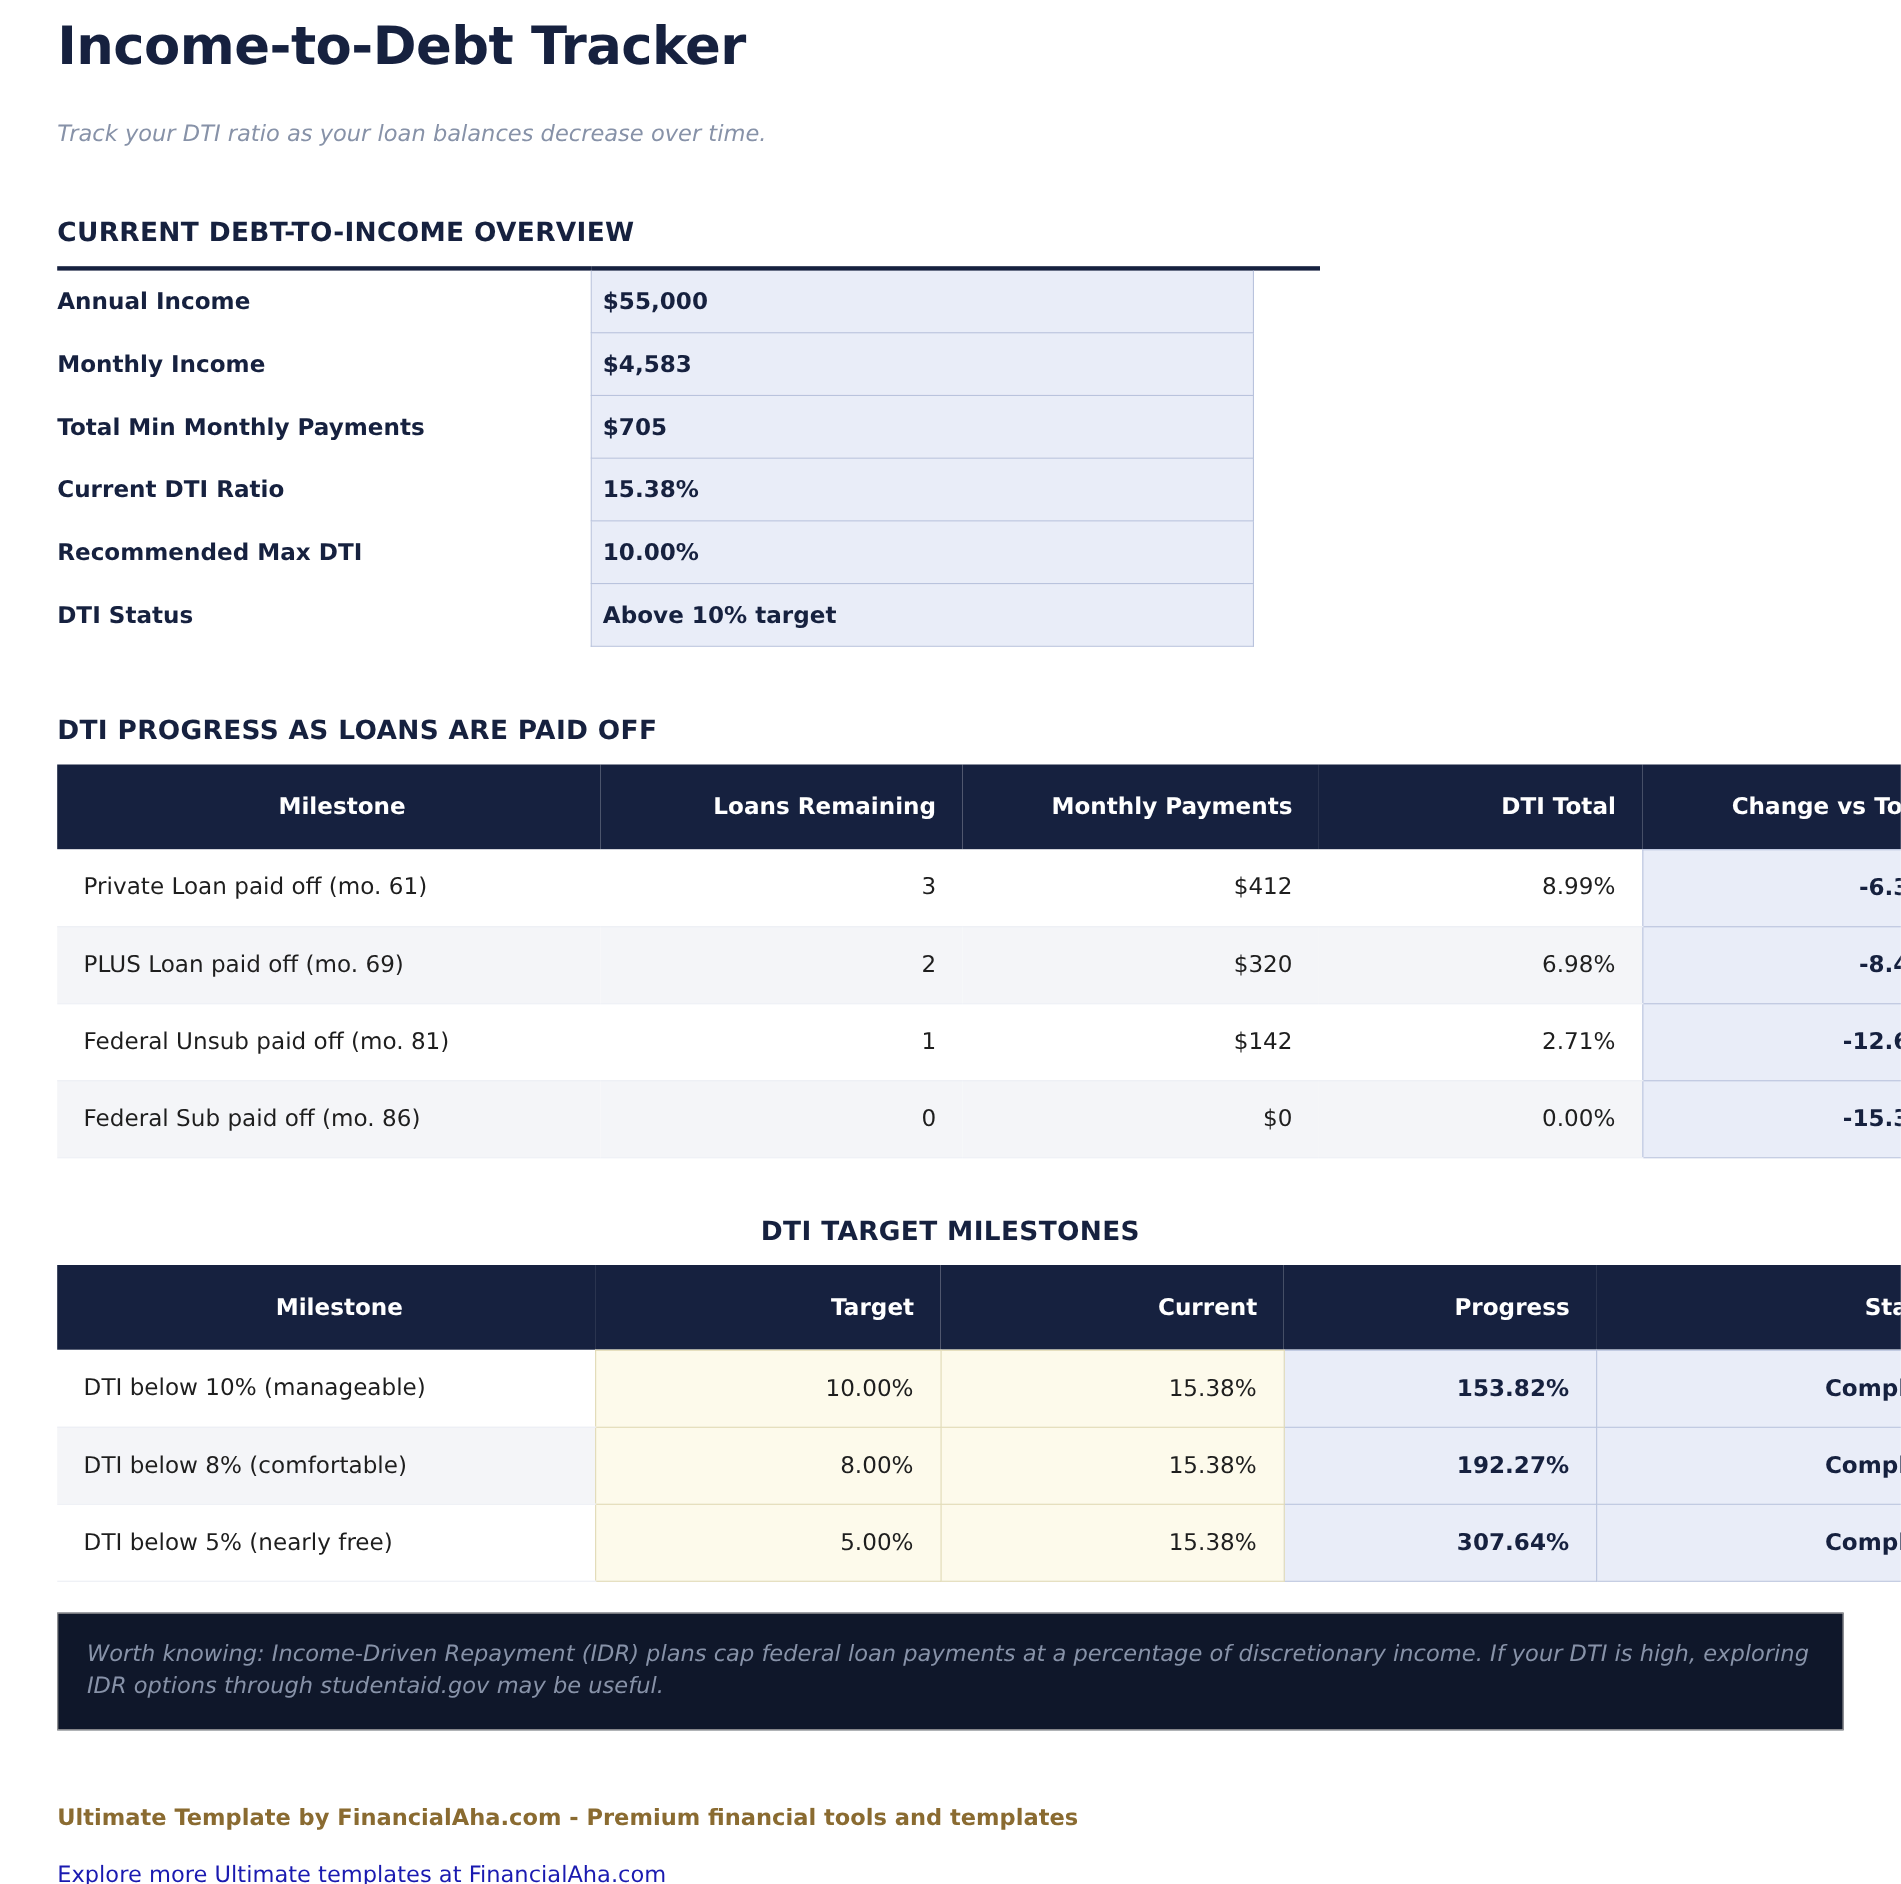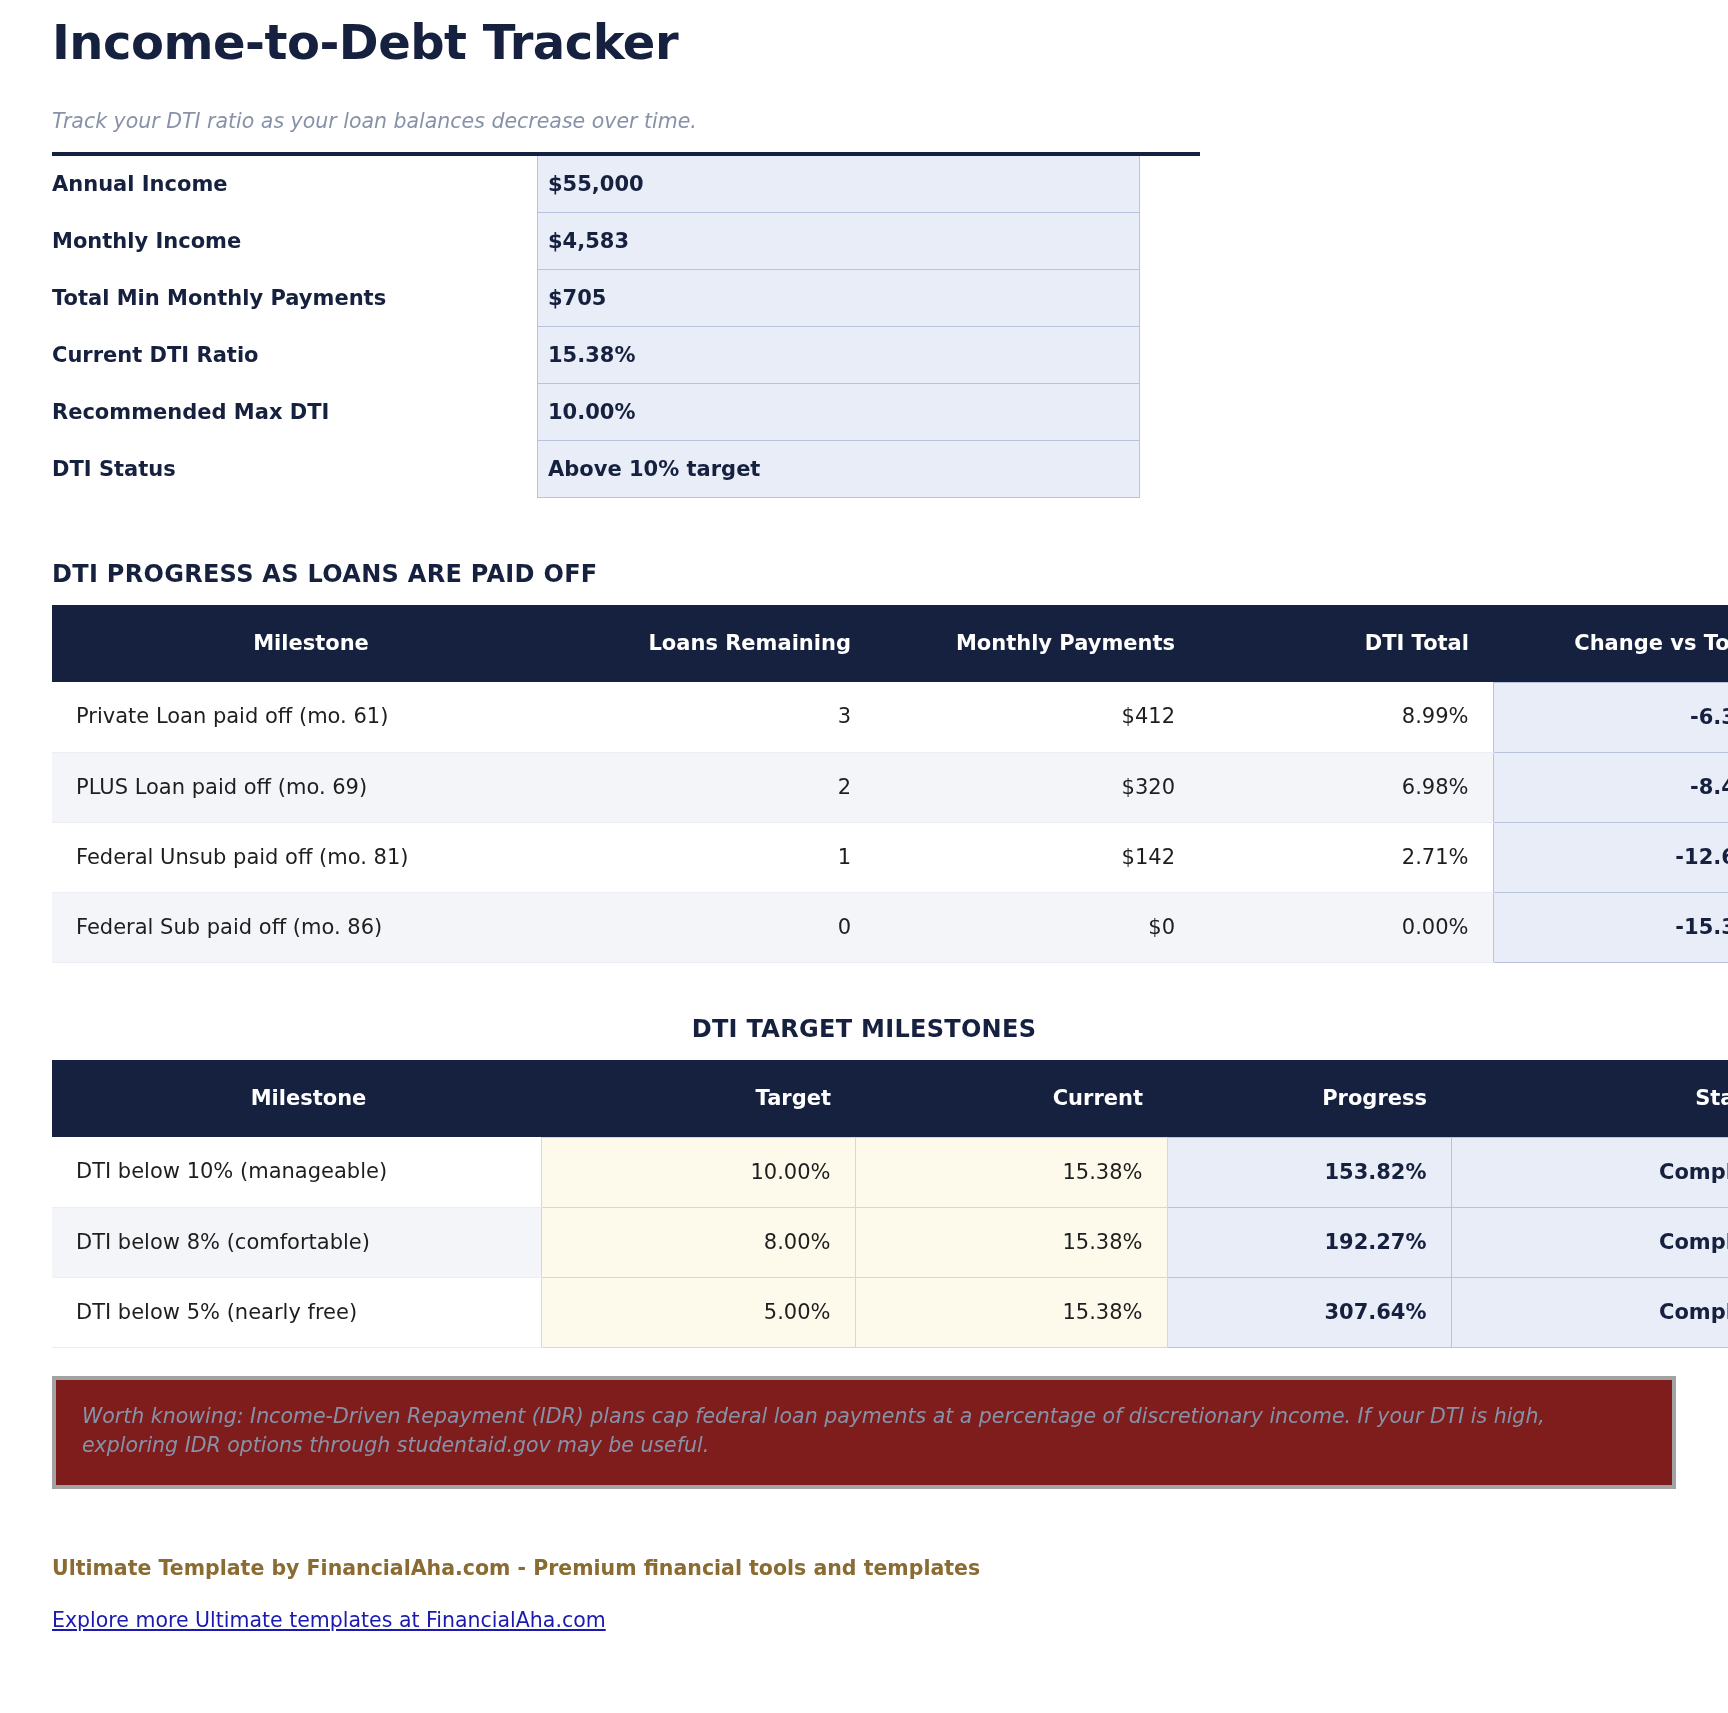--- a/index.html
+++ b/index.html
@@ -155,22 +155,22 @@
   
   .mt-c1 { width: 465px; }
   .mt-c2 { width: 290px; }
   .mt-c3 { width: 288px; }
   .mt-c4 { width: 260px; }
   .mt-c5 { width: 321px; }
 
   
   .note-box {
     margin-top: 28px;
-    background: #7f1d1d;
-    border: 4px solid #a3a3a3;
+    background: #0f172a;
+    border: 1px solid #a3a3a3;
     padding: 22px 26px 24px 26px;
     box-sizing: border-box;
   }
   .note-text {
     font-size: 20.5px;
     font-style: italic;
     color: #8792a8;
     line-height: 1.45;
     margin: 0;
   }
@@ -194,20 +194,21 @@
 </style>
 </head>
 <body>
 
 <div class="page">
 
   <h1 class="doc-title">Income-to-Debt Tracker</h1>
   <p class="doc-subtitle">Track your DTI ratio as your loan balances decrease over time.</p>
 
   
+  <div class="section-heading sec-gap-1">CURRENT DEBT-TO-INCOME OVERVIEW</div>
 
   <table class="overview-table">
     <tbody>
       <tr class="top-rule">
         <td class="ov-label">Annual Income</td>
         <td class="ov-value">$55,000</td>
         <td class="ov-spacer"></td>
       </tr>
       <tr>
         <td class="ov-label">Monthly Income</td>

